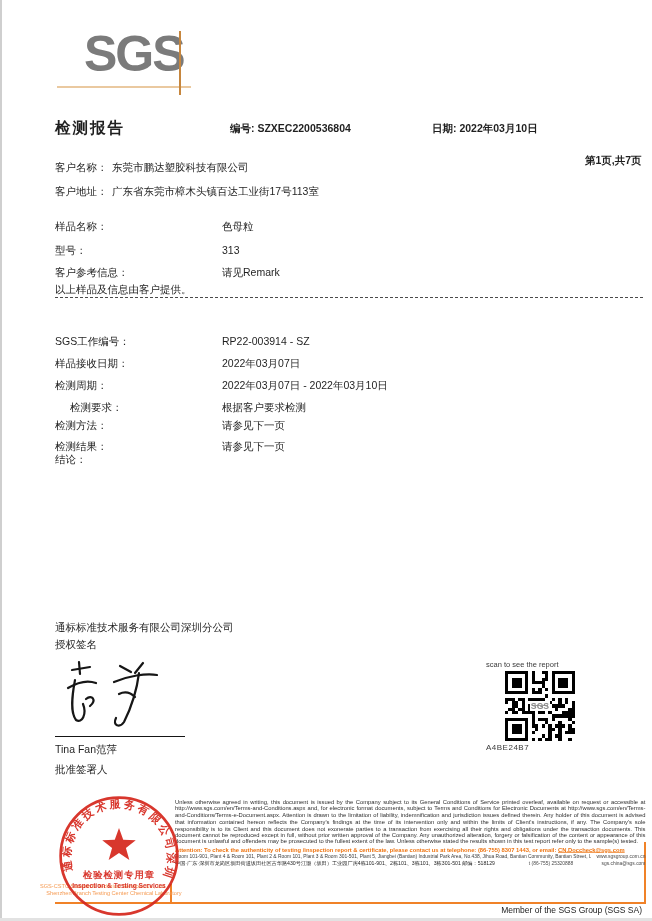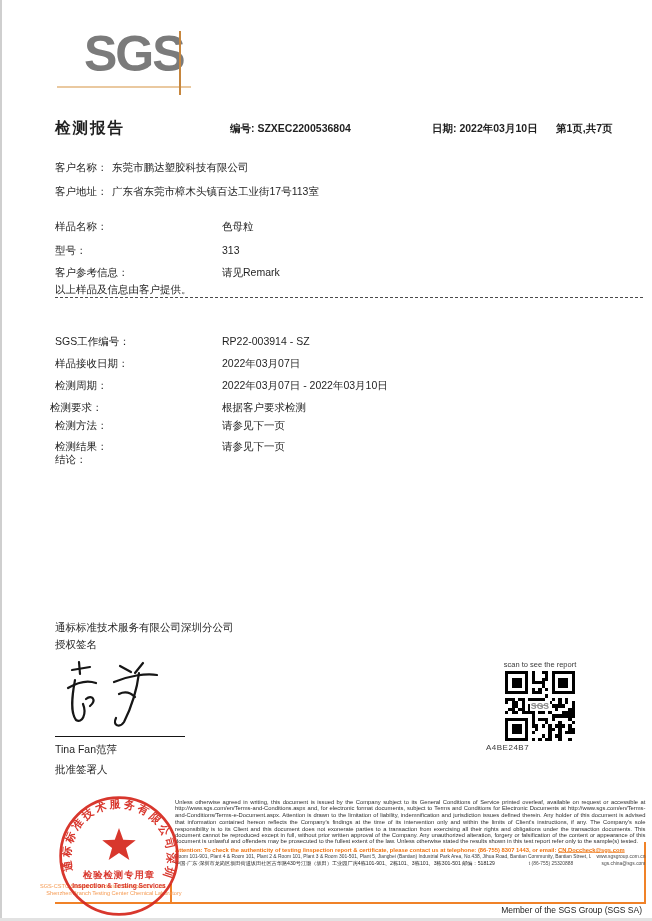--- a/index.html
+++ b/index.html
@@ -17,21 +17,21 @@
   .doc-title{position:absolute;left:55px;top:118px;font-size:15.5px;font-weight:700;
              letter-spacing:2px;white-space:nowrap;}
   .hmeta{position:absolute;top:122px;font-size:10.5px;font-weight:700;white-space:nowrap;}
   .dash-sep{position:absolute;left:55px;top:297px;width:588px;border-top:1px dashed #4a4a4a;height:0;}
   .para{position:absolute;left:222px;top:450px;width:424px;font-size:10.5px;line-height:18.2px;
         color:#1f1f1f;white-space:normal;}
   
   .sig-svg{position:absolute;left:58px;top:658px;}
   .sig-line{position:absolute;left:55px;top:736px;width:130px;height:0;border-top:1.5px solid #151515;}
   
-  .qr-caption{position:absolute;left:486px;top:660px;width:108px;text-align:center;
+  .qr-caption{position:absolute;left:486px;top:660px;width:108px;text-align:left;
               font-size:7.5px;color:#3a3a3a;white-space:nowrap;}
   .qr-svg{position:absolute;left:505px;top:671px;}
   .qr-code-text{position:absolute;left:486px;top:743px;width:108px;text-align:left;
                 font-size:8px;color:#3a3a3a;letter-spacing:.5px;}
   
   .stamp-svg{position:absolute;left:57px;top:794px;z-index:3;opacity:.93;}
   .stamp-company{position:absolute;left:40px;top:883px;width:220px;transform:scale(.7);
                  transform-origin:0 0;color:#f59a52;font-size:8px;line-height:9.8px;z-index:2;white-space:nowrap;}
   .stamp-company .l2{margin-left:9px;}
   
@@ -64,21 +64,21 @@
 
   <div class="doc-title">检测报告</div>
   <div class="hmeta" style="left:230px;">
     <span>编号:</span>
     <span>SZXEC2200536804</span>
   </div>
   <div class="hmeta" style="left:432px;">
     <span>日期:</span>
     <span>2022年03月10日</span>
   </div>
-  <div class="hmeta" style="left:556px;">第1页,共7页</div>
+  <div class="hmeta" style="left:585px;margin-top:32px;">第1页,共7页</div>
 
   <div class="t" style="left:55px;top:160px;">客户名称：</div>
   <div class="t" style="left:112px;top:160px;">东莞市鹏达塑胶科技有限公司</div>
   <div class="t" style="left:55px;top:184px;">客户地址：</div>
   <div class="t" style="left:112px;top:184px;">广东省东莞市樟木头镇百达工业街17号113室</div>
 
   <div class="t" style="left:55px;top:219px;">样品名称：</div>
   <div class="t" style="left:222px;top:219px;">色母粒</div>
   <div class="t" style="left:55px;top:243px;">型号：</div>
   <div class="t" style="left:222px;top:243px;">313</div>
@@ -87,21 +87,21 @@
   <div class="t" style="left:55px;top:282px;">以上样品及信息由客户提供。</div>
 
   <div class="dash-sep"></div>
 
   <div class="t" style="left:55px;top:334px;">SGS工作编号：</div>
   <div class="t" style="left:222px;top:334px;">RP22-003914 - SZ</div>
   <div class="t" style="left:55px;top:356px;">样品接收日期：</div>
   <div class="t" style="left:222px;top:356px;">2022年03月07日</div>
   <div class="t" style="left:55px;top:378px;">检测周期：</div>
   <div class="t" style="left:222px;top:378px;">2022年03月07日 - 2022年03月10日</div>
-  <div class="t" style="left:50px;top:400px;">检测要求：</div>
+  <div class="t" style="left:70px;top:400px;">检测要求：</div>
   <div class="t" style="left:222px;top:400px;">根据客户要求检测</div>
   <div class="t" style="left:55px;top:418px;">检测方法：</div>
   <div class="t" style="left:222px;top:418px;">请参见下一页</div>
   <div class="t" style="left:55px;top:439px;">检测结果：</div>
   <div class="t" style="left:222px;top:439px;">请参见下一页</div>
 
   <div class="t" style="left:55px;top:452px;">结论：</div>
 
   <div class="t" style="left:55px;top:620px;">通标标准技术服务有限公司深圳分公司</div>
   <div class="t" style="left:55px;top:637px;">授权签名</div>

